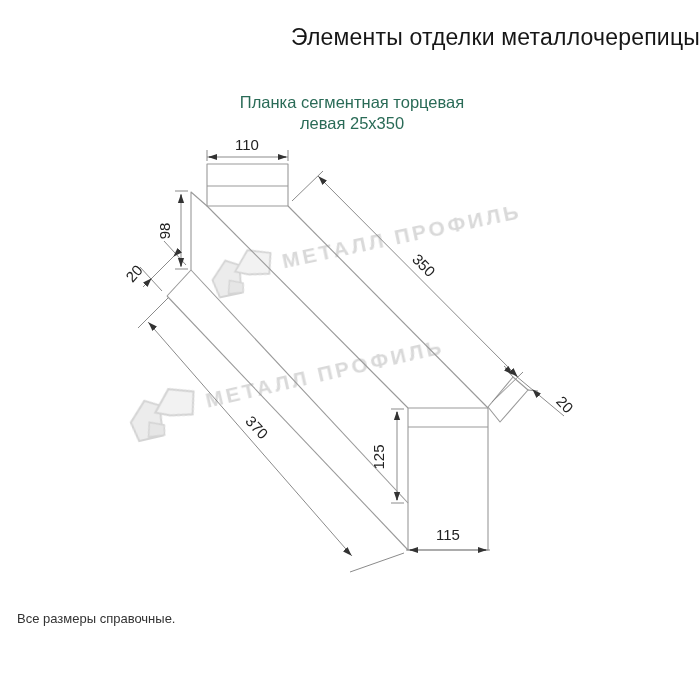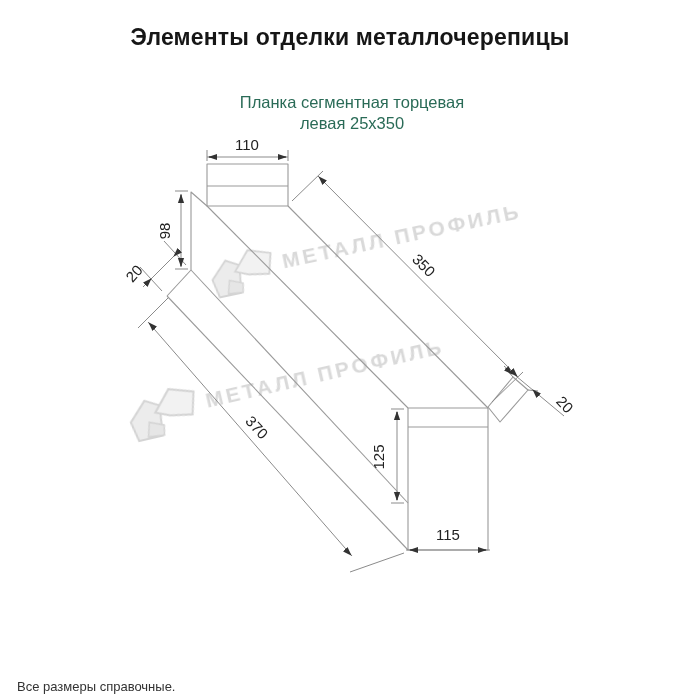--- a/index.html
+++ b/index.html
@@ -1,29 +1,29 @@
 <!DOCTYPE html>
 <html><head>
 <meta charset="utf-8">
 <style>
   html,body{margin:0;padding:0;}
   body{
     width:700px;height:700px;position:relative;background:#ffffff;
     font-family:"Liberation Sans","DejaVu Sans",sans-serif;overflow:hidden;
   }
   .page-title{
-    position:absolute;left:0;top:24px;width:700px;text-align:center;
-    font-size:23px;font-weight:bold;color:#161616;letter-spacing:.2px;
+    position:absolute;left:0;top:24px;width:700px;text-align:right;
+    font-size:23px;font-weight:normal;color:#161616;letter-spacing:.2px;
   }
   .subtitle{
     position:absolute;left:0;top:92px;width:704px;text-align:center;
     font-size:16.5px;color:#2a6b57;line-height:21px;
   }
   .notes{
-    position:absolute;left:17px;top:676px;font-size:13px;color:#333;line-height:21px;
+    position:absolute;left:17px;top:608px;font-size:13px;color:#333;line-height:21px;
   }
   .watermark{
     position:absolute;display:flex;align-items:center;gap:8px;
     color:#d9d9d9;font-weight:bold;font-size:21px;letter-spacing:3px;
     filter:blur(0.7px);white-space:nowrap;
   }
   .wm-1{left:210px;top:252px;transform:rotate(-12deg);transform-origin:left center;}
   .wm-2{left:128px;top:392px;transform:rotate(-13deg);transform-origin:left center;}
   .wm-logo{flex:0 0 auto;}
   svg.drawing{position:absolute;left:0;top:0;}

